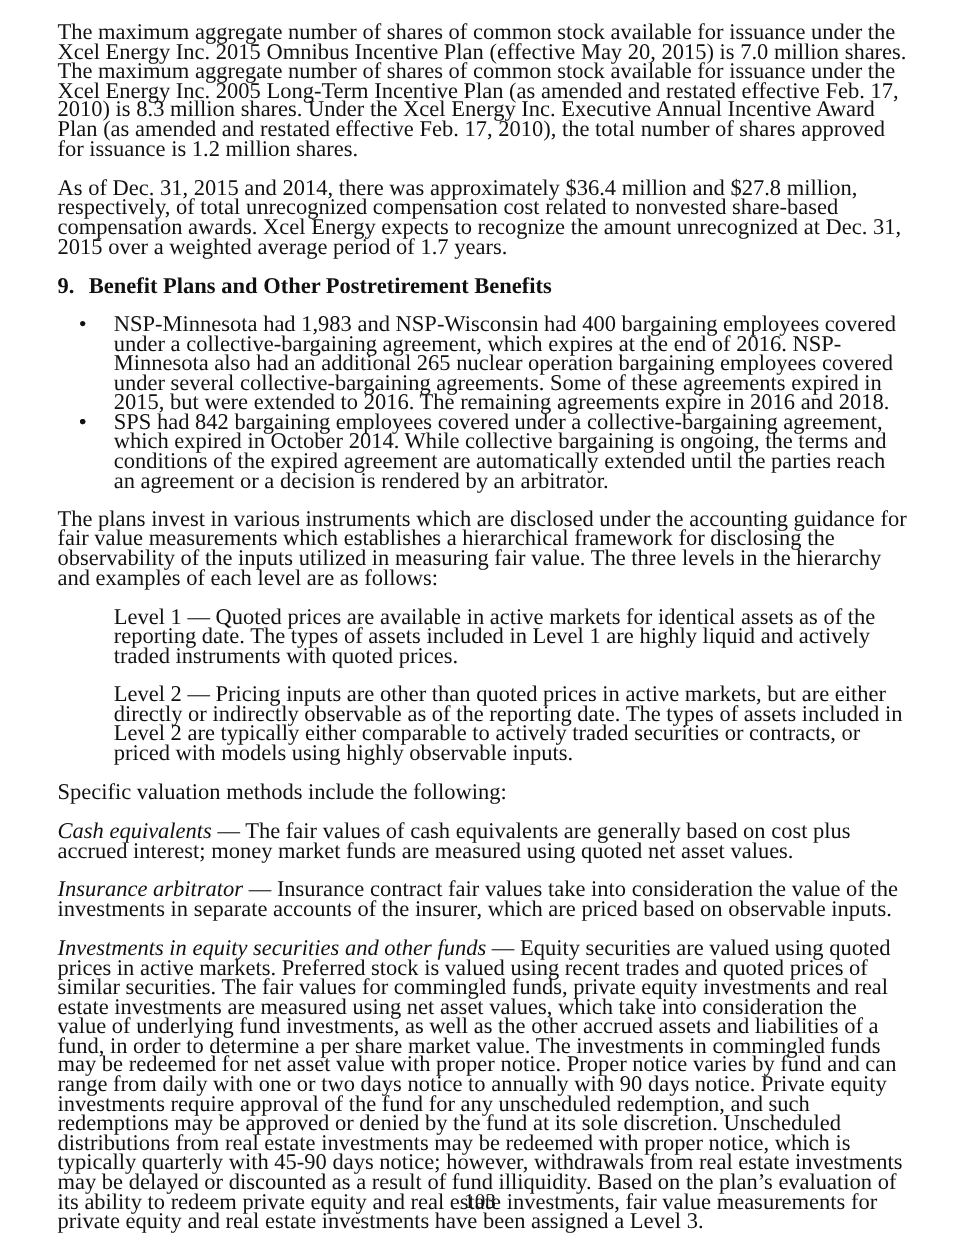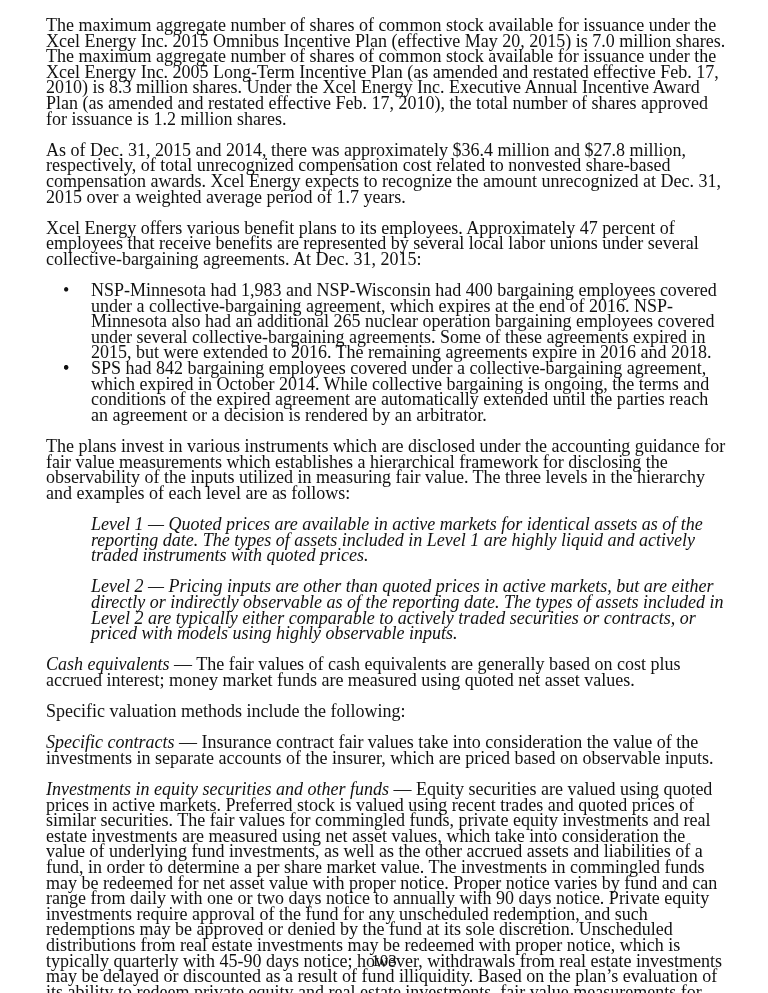--- a/index.html
+++ b/index.html
@@ -5,45 +5,47 @@
   html, body { margin:0; padding:0; background:#ffffff; }
   body { width:768px; height:993px; position:relative; overflow:hidden;
          font-family:"Liberation Serif", "DejaVu Serif", serif; color:#111; }
   .page { position:absolute; left:46px; top:18px; width:680px; font-size:18px; line-height:15.6px; }
   p { margin:0 0 15.6px 0; }
   .heading { font-weight:bold; margin:0 0 15.6px 0; }
   .heading .num { display:inline-block; width:25px; }
   ul.bullets { list-style:none; margin:0 0 15.6px 0; padding:0; }
   ul.bullets li { position:relative; padding-left:45px; margin:0; }
   ul.bullets li .dot { position:absolute; left:17px; top:0; }
-  .indent { padding-left:45px;font-style:italic; }
+  .indent { padding-left:45px; }
   .term { font-style:italic; }
   .pagenum { position:absolute; left:0; width:768px; top:951px; text-align:center; font-size:17px; }
 </style>
 </head>
 <body>
 
 <div class="page">
   <p>The maximum aggregate number of shares of common stock available for issuance under the Xcel Energy Inc. 2015 Omnibus Incentive Plan (effective May 20, 2015) is 7.0 million shares.  The maximum aggregate number of shares of common stock available for issuance under the Xcel Energy Inc. 2005 Long-Term Incentive Plan (as amended and restated effective Feb. 17, 2010) is 8.3 million shares.  Under the Xcel Energy Inc. Executive Annual Incentive Award Plan (as amended and restated effective Feb. 17, 2010), the total number of shares approved for issuance is 1.2 million shares.</p>
   <p>As of Dec. 31, 2015 and 2014, there was approximately $36.4 million and $27.8 million, respectively, of total unrecognized compensation cost related to nonvested share-based compensation awards.  Xcel Energy expects to recognize the amount unrecognized at Dec. 31, 2015 over a weighted average period of 1.7 years.</p>
 
+  <div class="heading">
+    <span class="num">9.</span><span>Benefit Plans and Other Postretirement Benefits</span>
+  </div>
 
-  <p>Xcel Energy offers various benefit plans to its employees.  Approximately 47 percent of employees that receive benefits are represented by several local labor unions under several collective-bargaining agreements.  At Dec. 31, 2015:</p>
 
   <ul class="bullets">
     <li><span class="dot">•</span><span>NSP-Minnesota had 1,983 and NSP-Wisconsin had 400 bargaining employees covered under a collective-bargaining agreement, which expires at the end of 2016.  NSP-Minnesota also had an additional 265 nuclear operation bargaining employees covered under several collective-bargaining agreements.  Some of these agreements expired in 2015, but were extended to 2016.  The remaining agreements expire in 2016 and 2018.</span></li>
     <li><span class="dot">•</span></li>
     <li><span class="dot">•</span><span>SPS had 842 bargaining employees covered under a collective-bargaining agreement, which expired in October 2014.  While collective bargaining is ongoing, the terms and conditions of the expired agreement are automatically extended until the parties reach an agreement or a decision is rendered by an arbitrator.</span></li>
   </ul>
 
   <p>The plans invest in various instruments which are disclosed under the accounting guidance for fair value measurements which establishes a hierarchical framework for disclosing the observability of the inputs utilized in measuring fair value.  The three levels in the hierarchy and examples of each level are as follows:</p>
 
   <p class="indent">Level 1 — Quoted prices are available in active markets for identical assets as of the reporting date.  The types of assets included in Level 1 are highly liquid and actively traded instruments with quoted prices.</p>
   <p class="indent">Level 2 — Pricing inputs are other than quoted prices in active markets, but are either directly or indirectly observable as of the reporting date.  The types of assets included in Level 2 are typically either comparable to actively traded securities or contracts, or priced with models using highly observable inputs.</p>
 
+  <p>Specific valuation methods include the following:</p>
+
   <p><span class="term">Cash equivalents</span><span> — The fair values of cash equivalents are generally based on cost plus accrued interest; money market funds are measured using quoted net asset values.</span></p>
-
-  <p>Specific valuation methods include the following:</p>
-  <p><span class="term">Specific contracts</span><span> — Insurance contract fair values take into consideration the value of the investments in separate accounts of the insurer, which are priced based on observable inputs.</span></p>
+  <p><span class="term">Insurance arbitrator</span><span> — Insurance contract fair values take into consideration the value of the investments in separate accounts of the insurer, which are priced based on observable inputs.</span></p>
   <p><span class="term">Investments in equity securities and other funds</span><span> — Equity securities are valued using quoted prices in active markets.  Preferred stock is valued using recent trades and quoted prices of similar securities.  The fair values for commingled funds, private equity investments and real estate investments are measured using net asset values, which take into consideration the value of underlying fund investments, as well as the other accrued assets and liabilities of a fund, in order to determine a per share market value.  The investments in commingled funds may be redeemed for net asset value with proper notice.  Proper notice varies by fund and can range from daily with one or two days notice to annually with 90 days notice.  Private equity investments require approval of the fund for any unscheduled redemption, and such redemptions may be approved or denied by the fund at its sole discretion.  Unscheduled distributions from real estate investments may be redeemed with proper notice, which is typically quarterly with 45-90 days notice; however, withdrawals from real estate investments may be delayed or discounted as a result of fund illiquidity.  Based on the plan’s evaluation of its ability to redeem private equity and real estate investments, fair value measurements for private equity and real estate investments have been assigned a Level 3.</span></p>
 </div>
 
 <div class="pagenum">103</div>
 
 </body></html>

